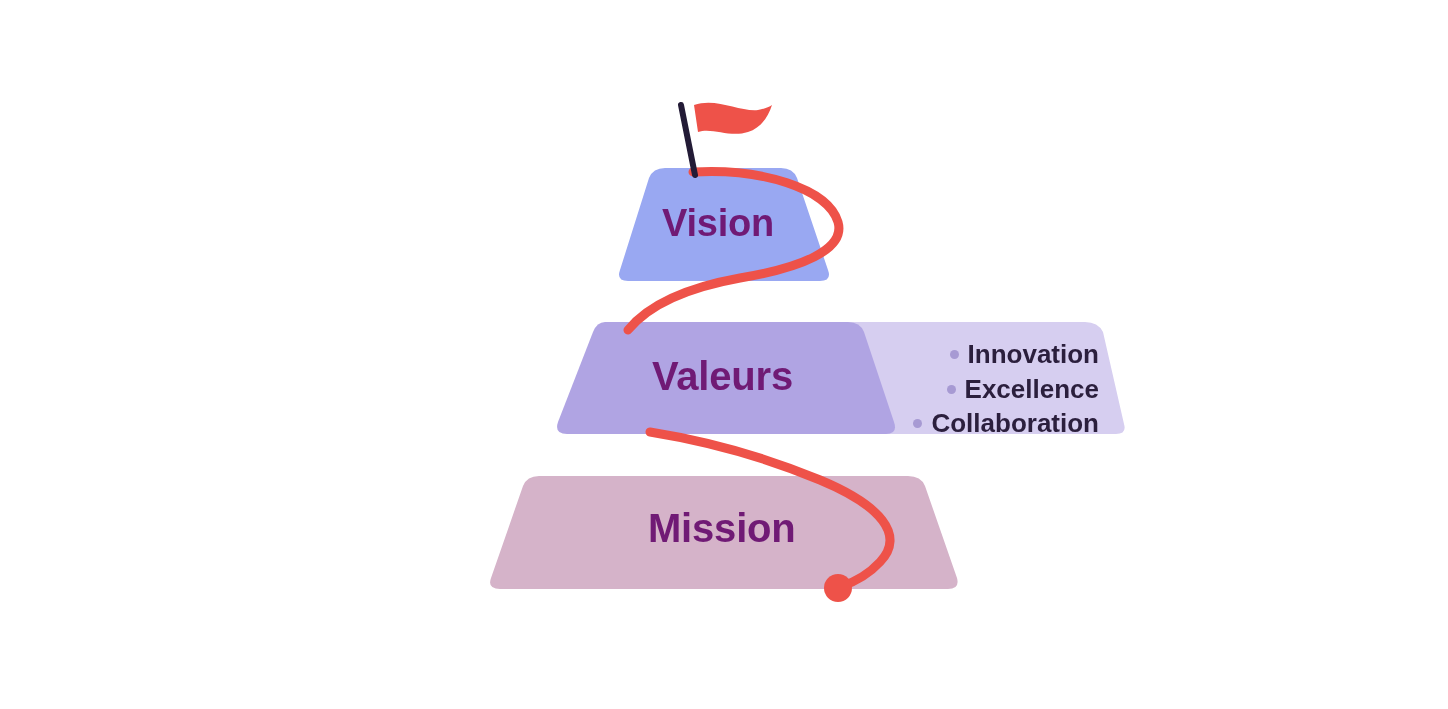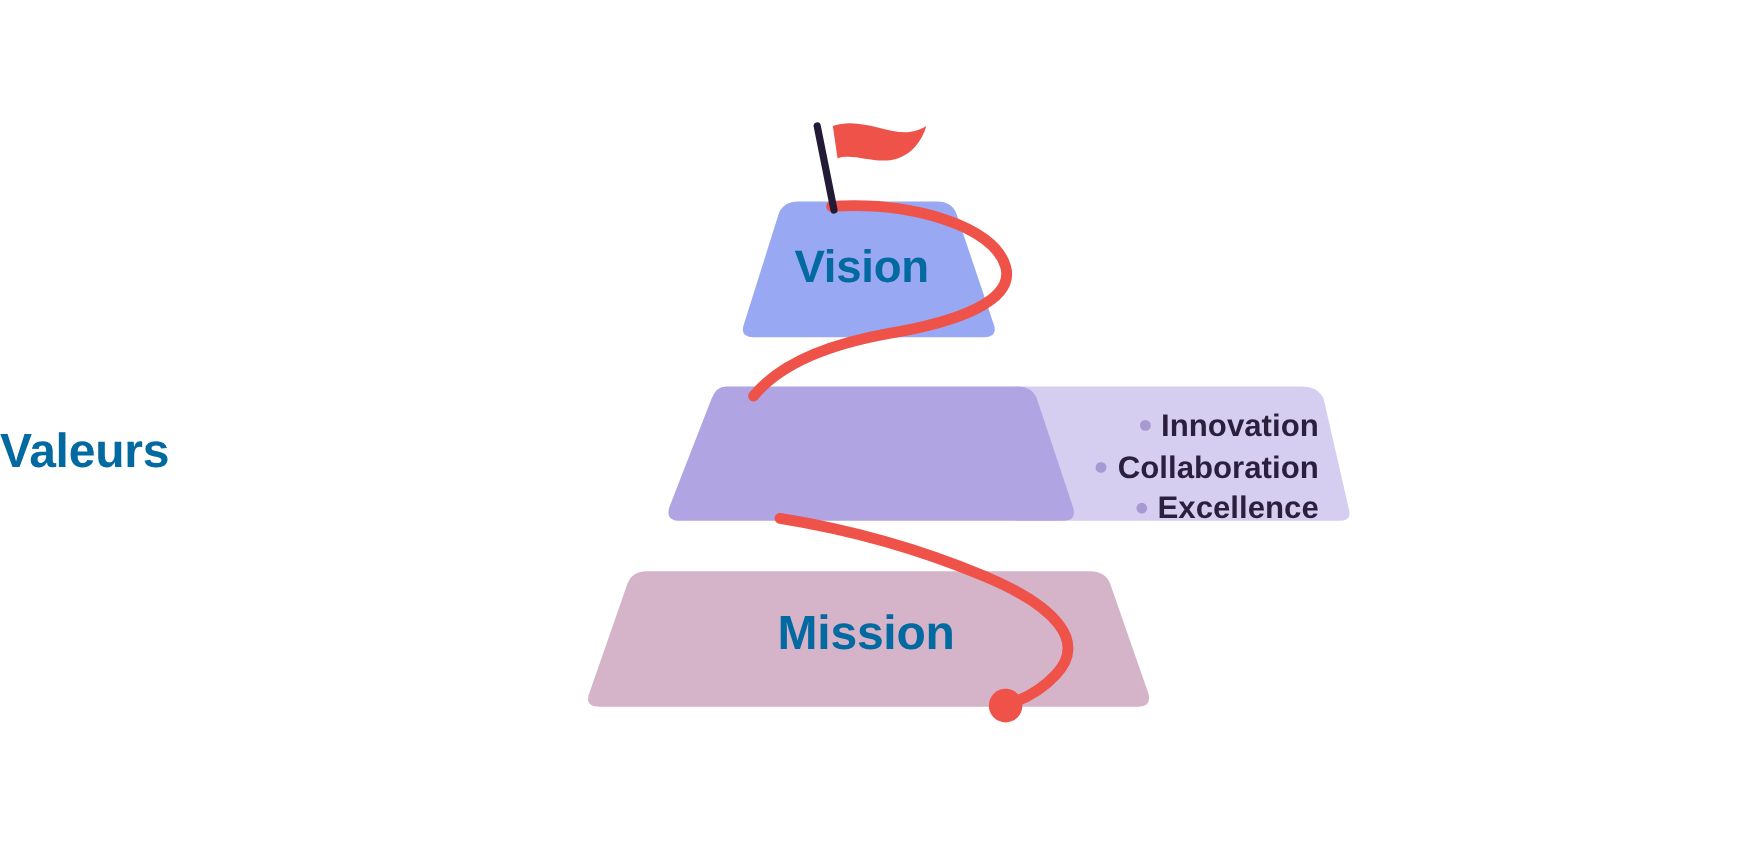--- a/index.html
+++ b/index.html
@@ -22,35 +22,36 @@
   }
   #diagram-svg {
     position: absolute;
     left: 0; top: 0;
     width: 1448px;
     height: 709px;
   }
   .tier-label {
     position: absolute;
     font-weight: bold;
-    color: #0369a1;
+    color: #701a75;
     white-space: nowrap;
     letter-spacing: -0.2px;
   }
   #vision-label {
     left: 0; top: 202px;
     width: 1448px;
     text-align: left;
     padding-left: 662px;
     box-sizing: border-box;
     font-size: 38px;
   }
   #valeurs-label {
     left: 0; top: 354px;
     width: 1203px;
+    padding-left: 652px;
     box-sizing: border-box;
     font-size: 40px;
   }
   #mission-label {
     left: 0; top: 506px;
     width: 1164px;
     padding-left: 648px;
     box-sizing: border-box;
     font-size: 40px;
   }
@@ -123,20 +124,20 @@
 
   <div class="tier-label" id="valeurs-label">Valeurs</div>
 
   <div class="tier-label" id="mission-label">Mission</div>
 
   <ul id="values-list">
     <li>
       <span class="bullet-dot"></span><span>Innovation</span>
     </li>
     <li>
-      <span class="bullet-dot"></span><span>Collaboration</span>
+      <span class="bullet-dot"></span><span>Excellence</span>
     </li>
     <li>
-      <span class="bullet-dot"></span><span>Excellence</span>
+      <span class="bullet-dot"></span><span>Collaboration</span>
     </li>
   </ul>
 
 </div>
 
 </body></html>

